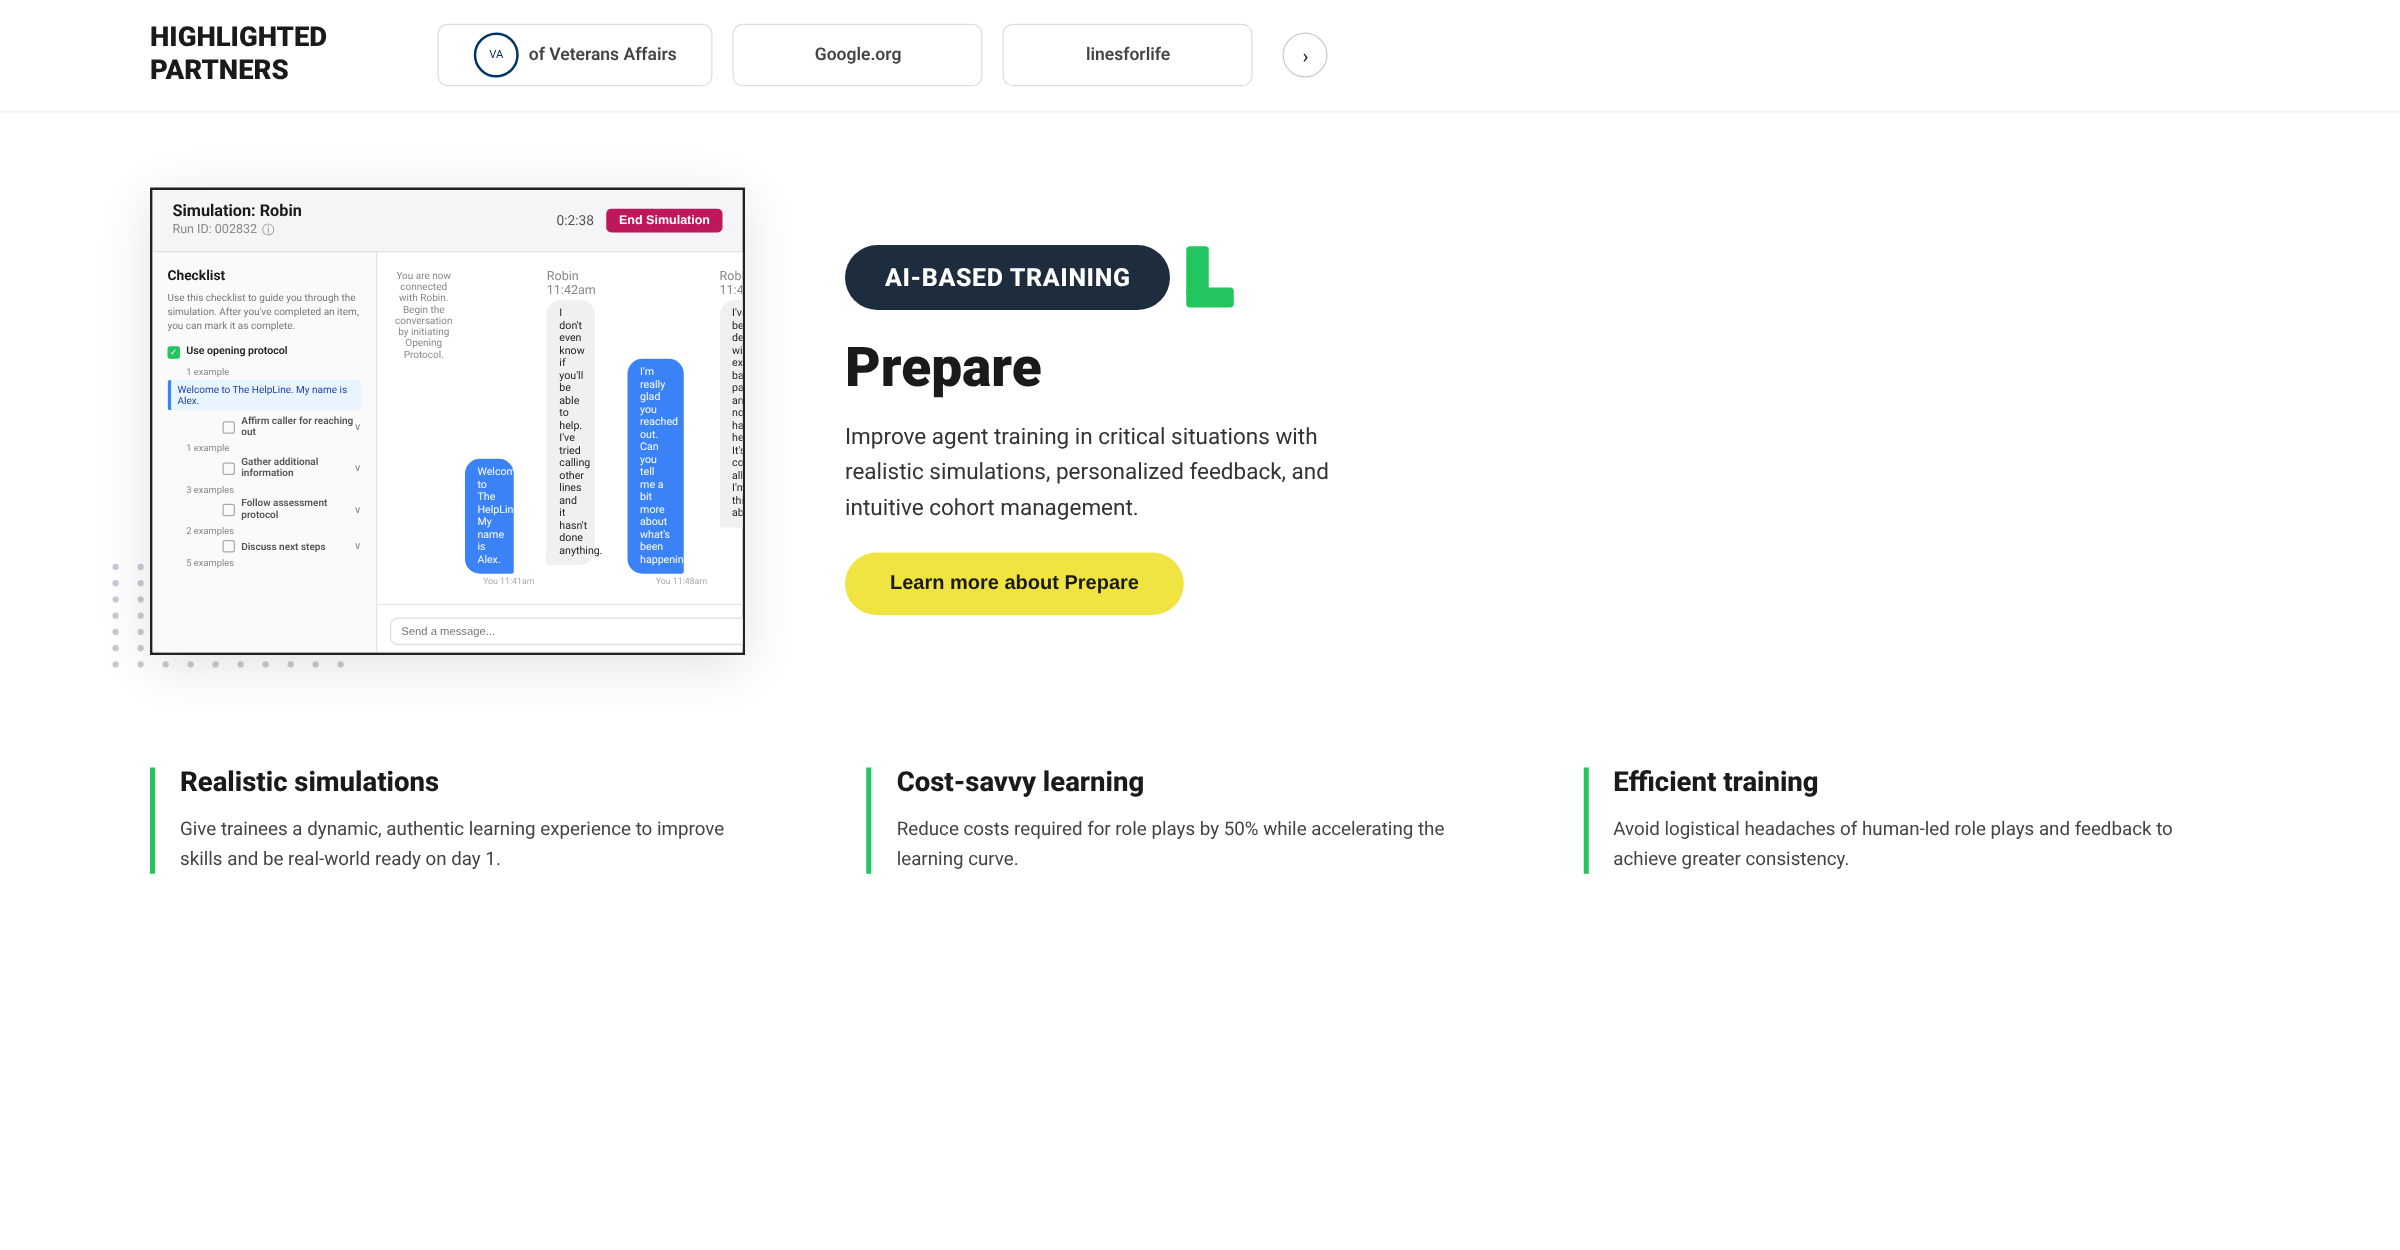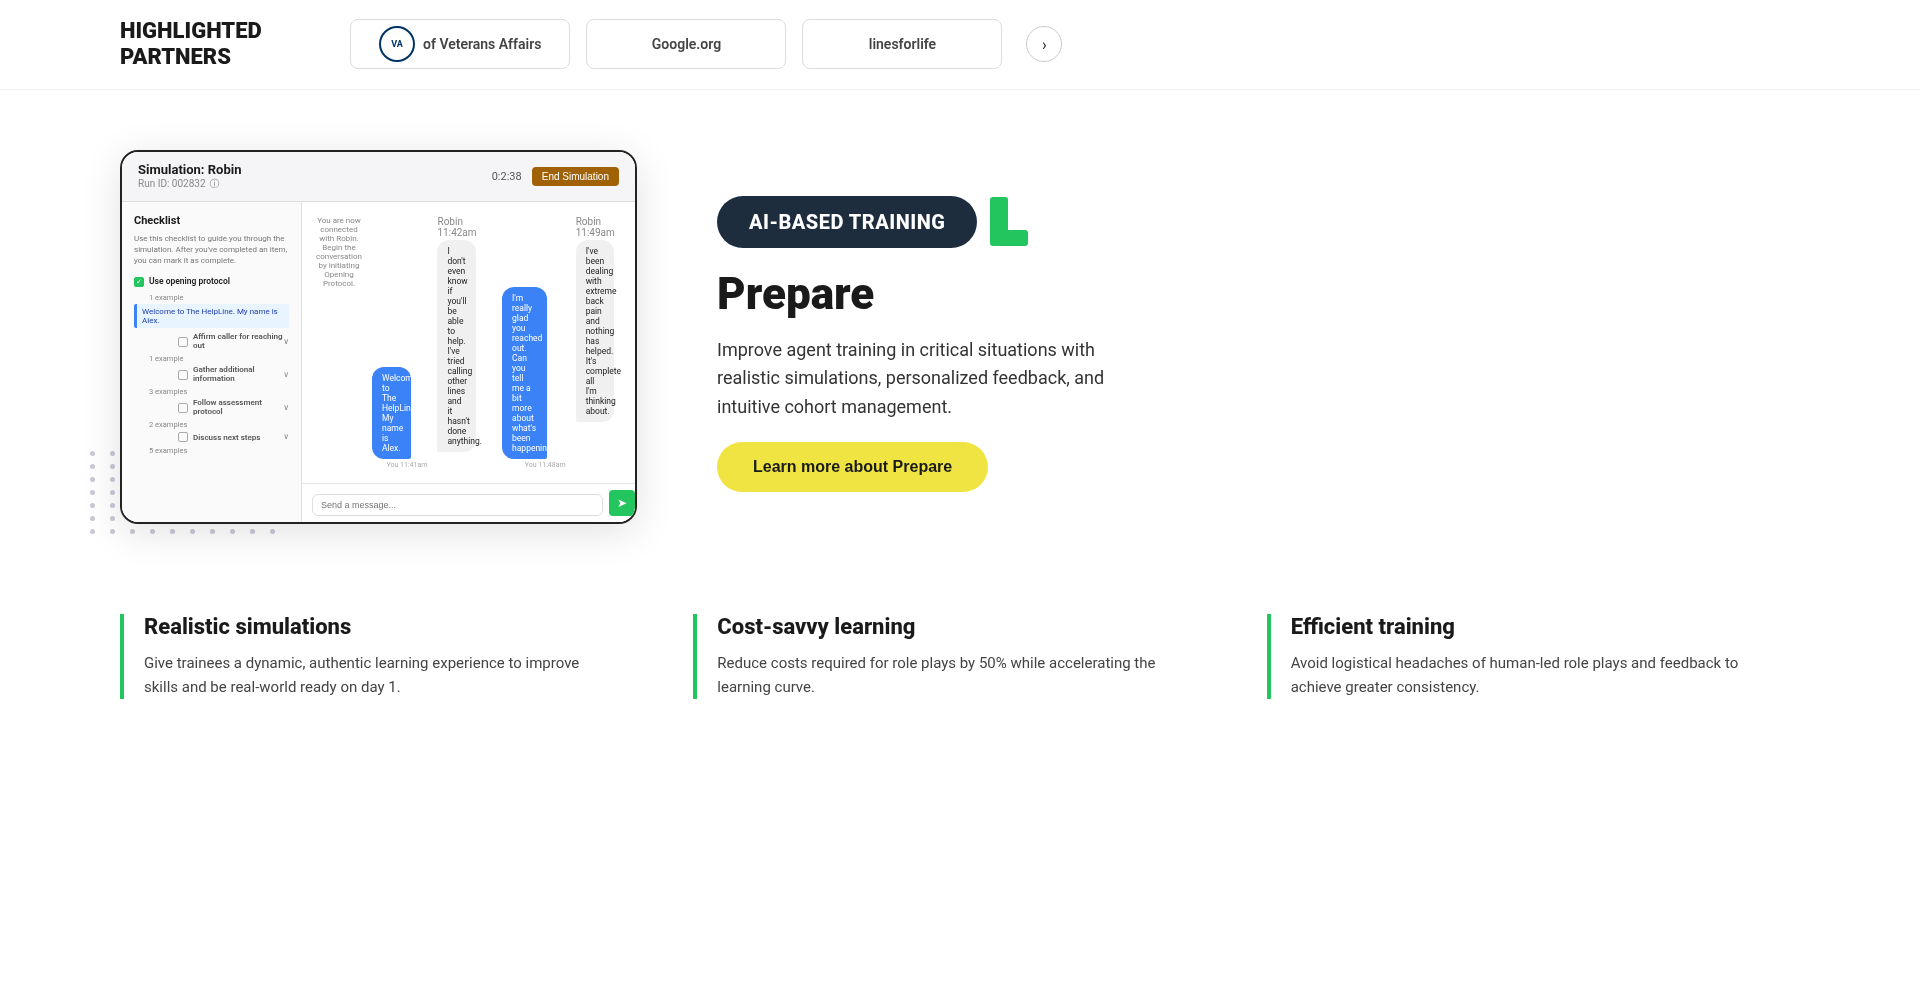--- a/index.html
+++ b/index.html
@@ -51,21 +51,21 @@
     }
     .va-seal {
       width: 36px;
       height: 36px;
       border-radius: 50%;
       border: 2px solid #003366;
       display: flex;
       align-items: center;
       justify-content: center;
       font-size: 9px;
-      font-weight: bold;
+      font-weight: normal;
       color: #003366;
       flex-shrink: 0;
     }
     .nav-arrow {
       width: 36px;
       height: 36px;
       border: 1.5px solid #ccc;
       border-radius: 50%;
       display: flex;
       align-items: center;
@@ -98,23 +98,23 @@
       gap: 8px;
       z-index: 0;
     }
     .dot {
       width: 5px;
       height: 5px;
       border-radius: 50%;
       background: #c8c8d8;
     }
     .sim-window {
-      width: 517px;
+      width: 476px;
       border: 2px solid #222;
-      border-radius: 18px;
+      border-radius: 0;
       background: #fff;
       overflow: hidden;
       position: relative;
       z-index: 1;
       box-shadow: 0 8px 40px rgba(0,0,0,0.12);
     }
     .sim-titlebar {
       display: flex;
       align-items: center;
       justify-content: space-between;
@@ -141,27 +141,27 @@
     .sim-title-right {
       display: flex;
       align-items: center;
       gap: 10px;
     }
     .sim-timer {
       font-size: 11px;
       color: #555;
     }
     .btn-end-sim {
-      background: #a16207;
+      background: #be185d;
       color: #fff;
       border: none;
       border-radius: 4px;
       padding: 4px 10px;
       font-size: 10px;
-      font-weight: 400;
+      font-weight: 700;
       cursor: pointer;
     }
     .sim-body {
       display: flex;
       height: 320px;
     }
     
     .checklist-panel {
       width: 180px;
       border-right: 1px solid #e0e0e0;

